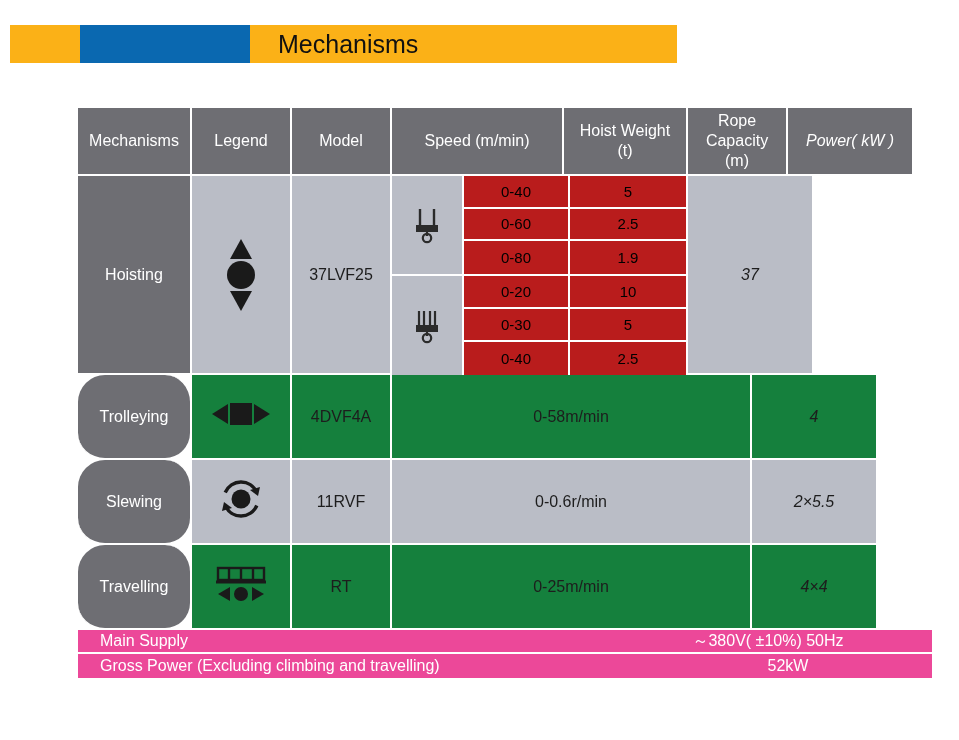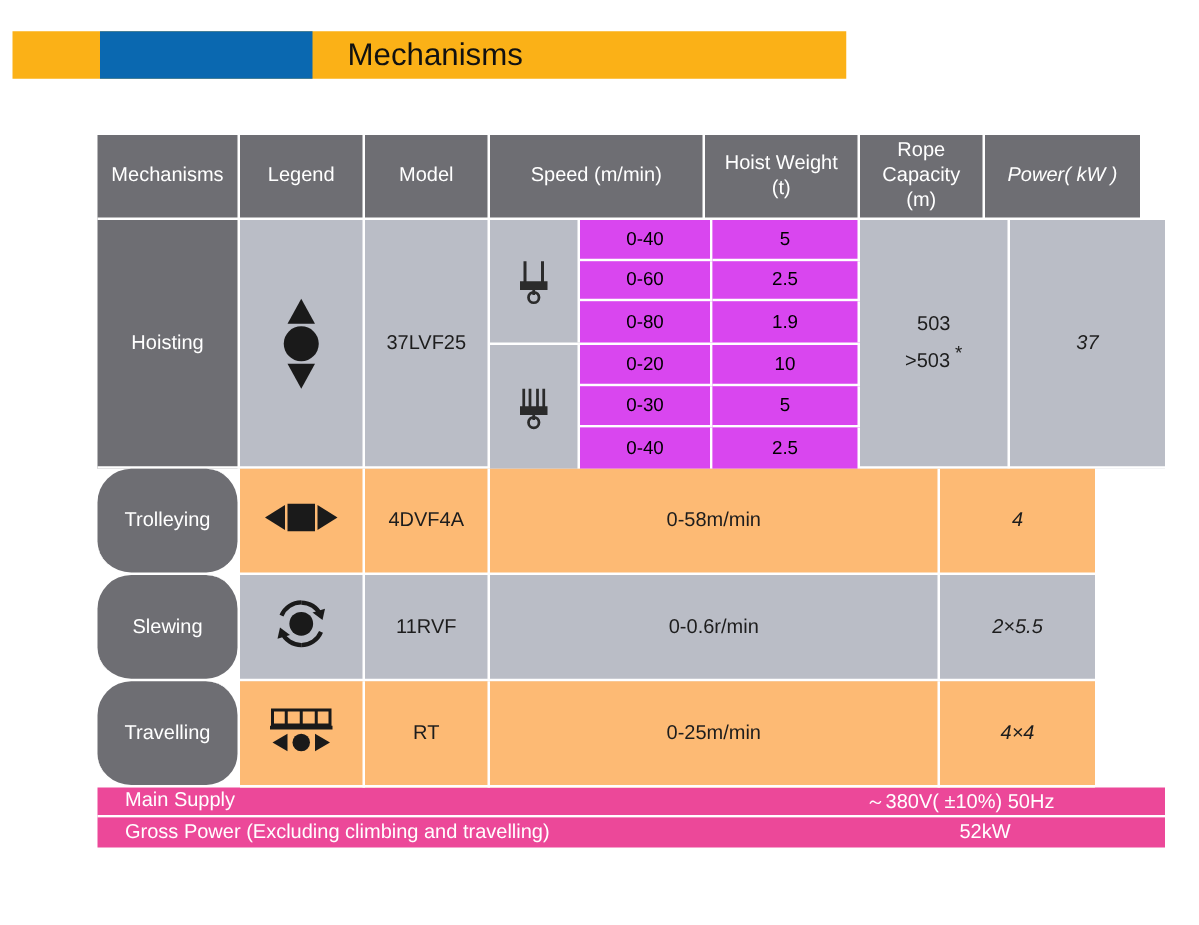--- a/index.html
+++ b/index.html
@@ -73,21 +73,21 @@
     color: #1d1d1d;
     line-height: 1.25;
   }
   .cell:last-child { border-right: none; font-style: italic; }
 
   .dark {
     background: #6e6e73;
     color: #ffffff;
   }
   .mid  { background: #babdc6; }
-  .light{ background: #fdba74; }
+  .light{ background: #15803d; }
 
   
   .header-row { height: 68px; }
   .h-mech  { width: 114px; }
   .h-legend{ width: 100px; }
   .h-model { width: 100px; }
   .h-speed { width: 172px; }
   .h-weight{ width: 124px; }
   .h-rope  { width: 100px; }
   .h-power { width: 124px; border-right: none; }
@@ -134,21 +134,21 @@
   .reeve-line .sp {
     width: 106px;
     border-right: 2px solid #ffffff;
   }
   .reeve-line .wt {
     flex: 1;
     border-right: 2px solid #ffffff;
   }
   .reeve-line .sp, .reeve-line .wt {
     box-sizing: border-box;
-    background: #d946ef;
+    background: #b91c1c;
     display: flex;
     align-items: center;
     justify-content: center;
     border-bottom: 2px solid #ffffff;
     font-size: 15px;
   }
   .reeve-rows .reeve-line:last-child .sp,
   .reeve-rows .reeve-line:last-child .wt { border-bottom: none; }
 
   .hoist-rope {
@@ -294,26 +294,20 @@
           </div>
           <div class="reeve-line">
             <div class="sp">0-40</div>
             <div class="wt">2.5</div>
           </div>
         </div>
       </div>
 
     </div>
 
-    <div class="cell mid hoist-rope">
-      <div>503</div>
-      <div class="rope-line2">
-        <span>&gt;503</span><span class="rope-sup">*</span>
-      </div>
-    </div>
 
     <div class="cell mid hoist-power">37</div>
   </div>
 
   <div class="row mech-row">
     <div class="cell dark m-label">Trolleying</div>
     <div class="cell light m-legend">
       <span>
         <svg width="66" height="30" viewBox="0 0 66 30">
           <polygon points="4,15 20,5 20,25" fill="#1a1a1a"></polygon>

